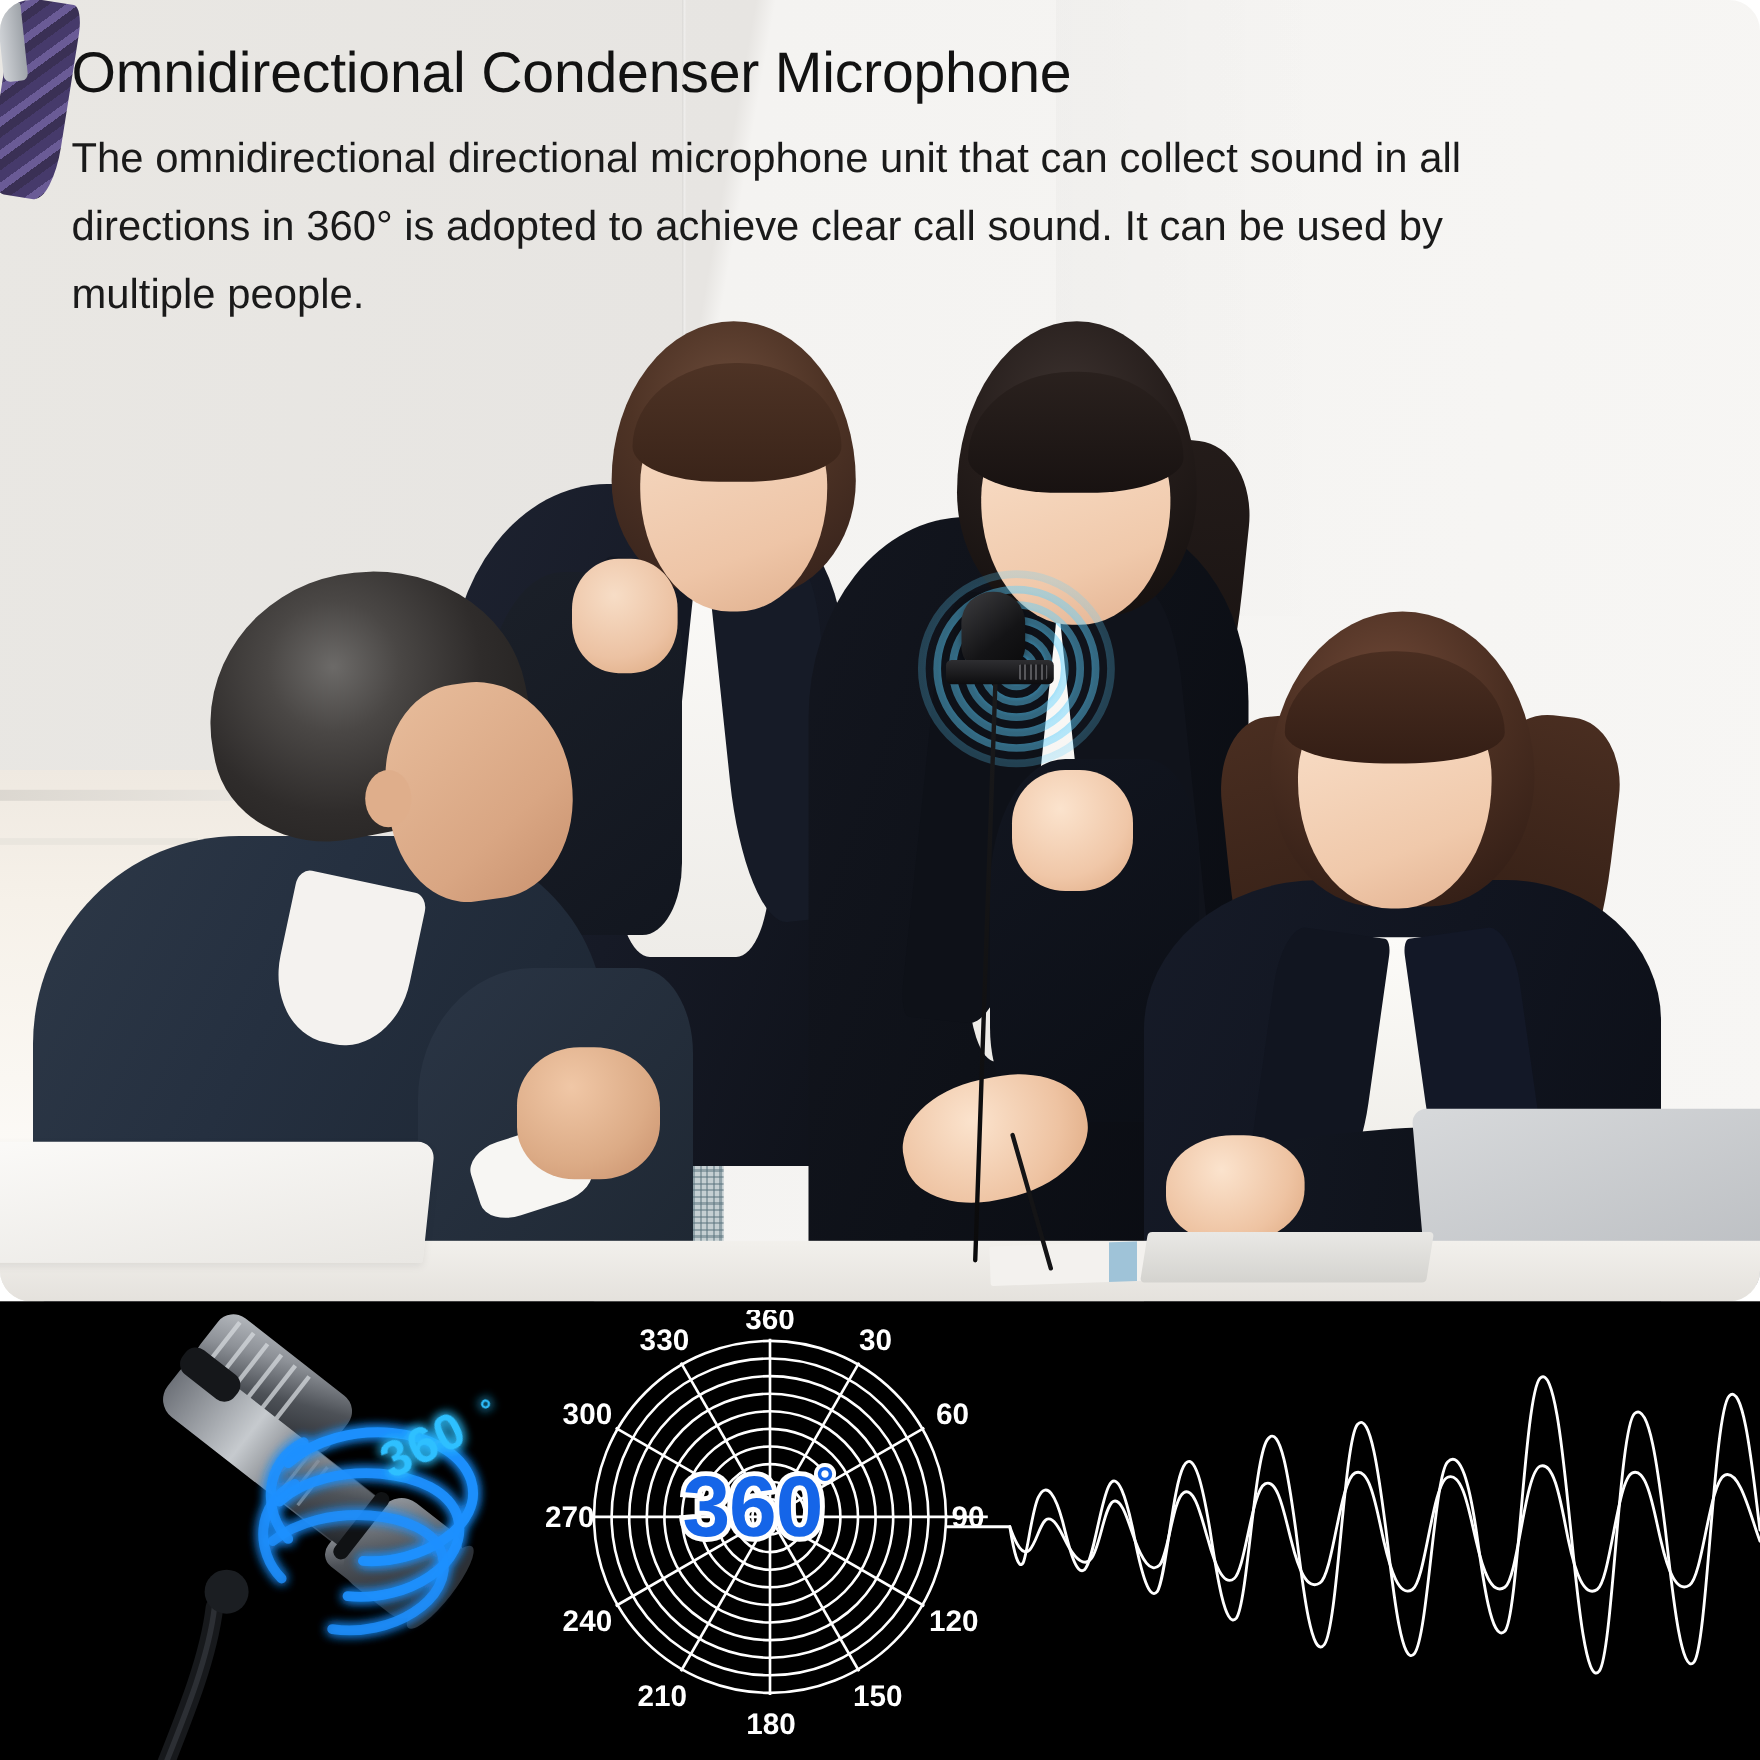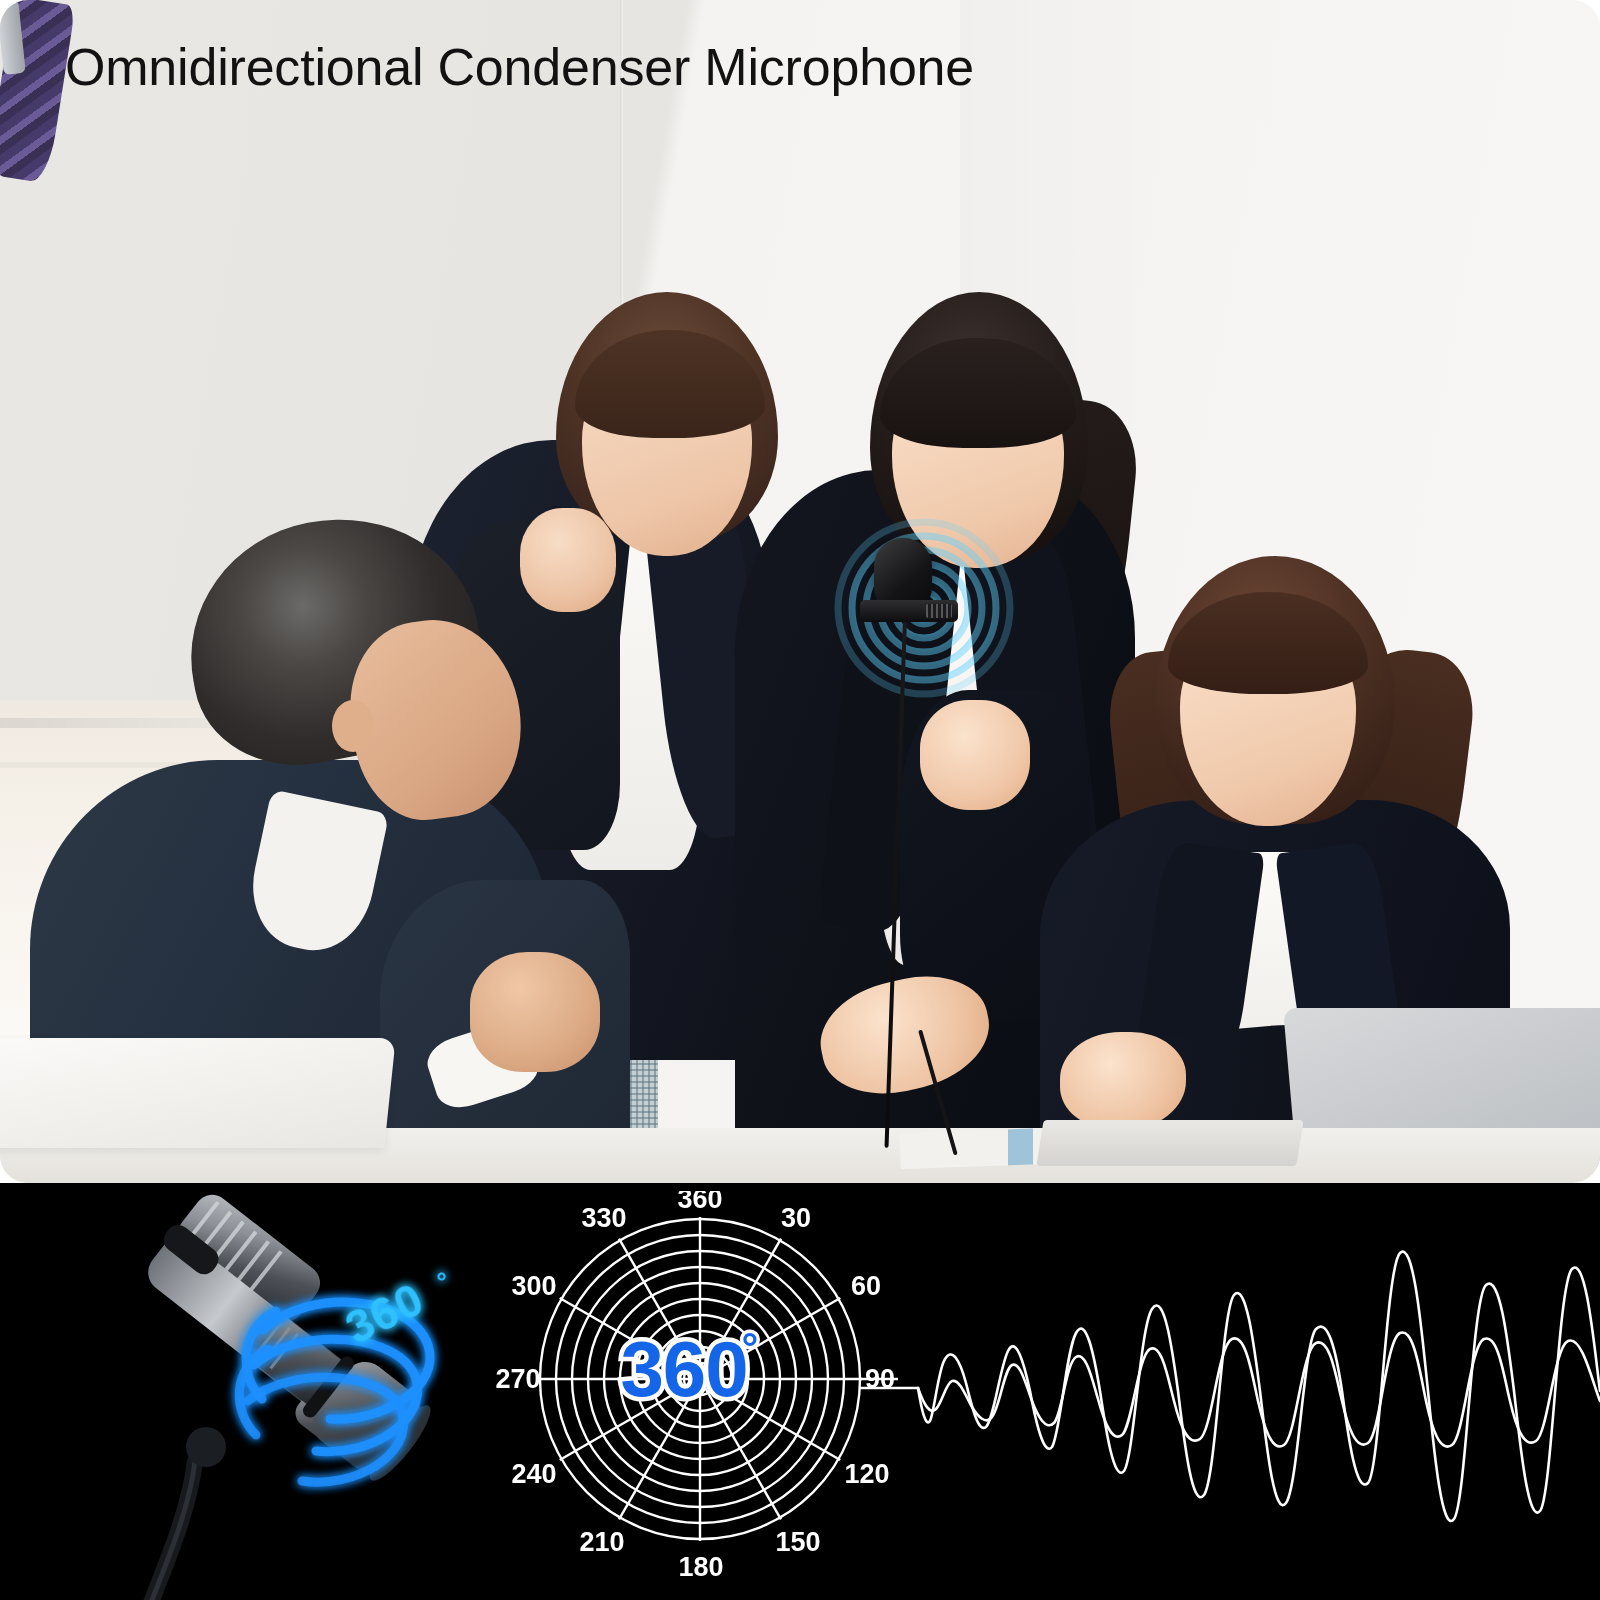--- a/index.html
+++ b/index.html
@@ -461,20 +461,21 @@
     <div class="mic-clip"></div>
 
     <div class="laptop-right"></div>
     <div class="desk"></div>
     <div class="papers"></div>
     <div class="laptop-mid"></div>
     <div class="laptop-left"></div>
 
     <div class="headline-block">
       <div class="headline">Omnidirectional Condenser Microphone</div>
+      <div class="subcopy">The omnidirectional directional microphone unit that can collect sound in all directions in 360° is adopted to achieve clear call sound. It can be used by multiple people.</div>
     </div>
   </div>
 
   <div class="black-panel">
 
     <div class="product-svg">
       <svg width="460" height="430" viewBox="0 0 460 430">
         <defs>
           <linearGradient id="metalA" x1="0" y1="0" x2="1" y2="1">
             <stop offset="0%" stop-color="#b9bdc2"></stop>

